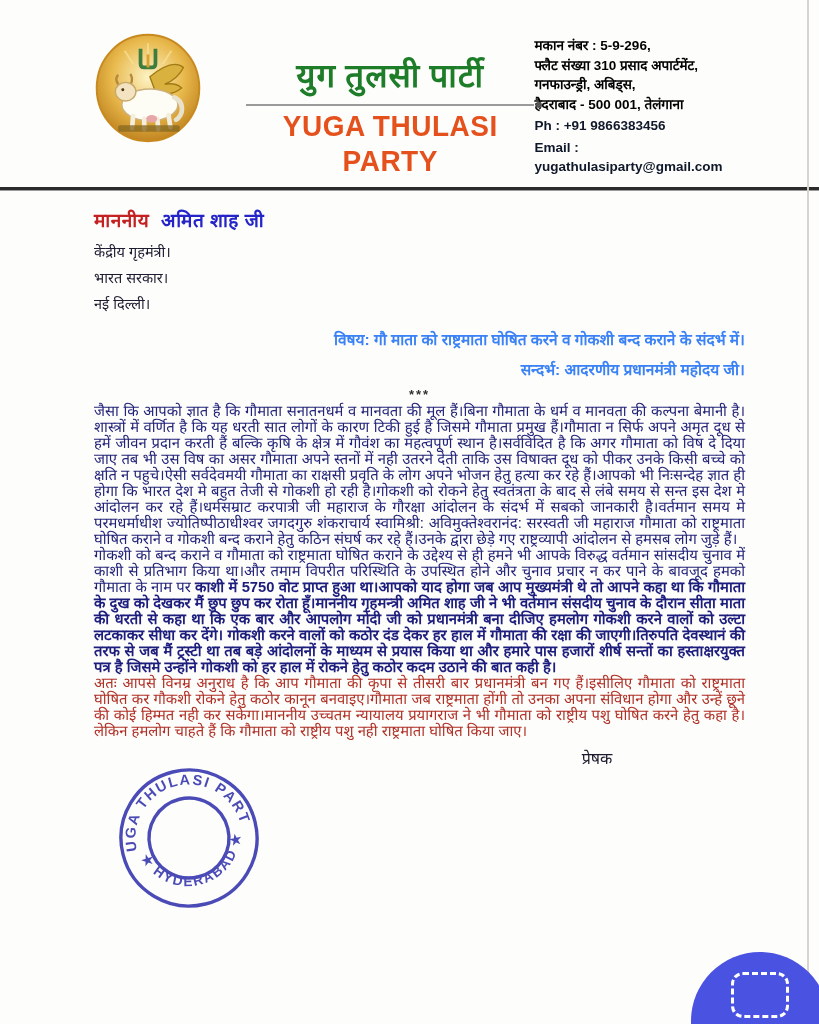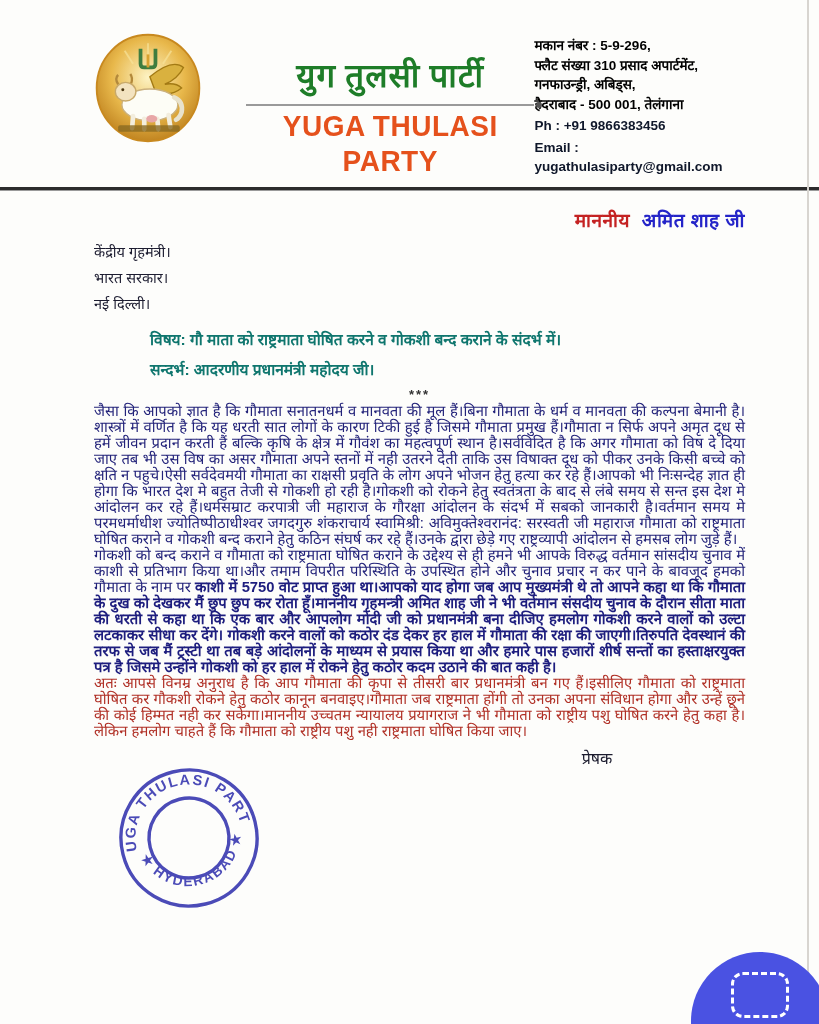--- a/index.html
+++ b/index.html
@@ -44,28 +44,28 @@
     font-family:"Liberation Sans", sans-serif;
   }
   .addr-line { color:#000000; }
   .contact-line { color:#0f172a; margin-top:2px; }
   .head-divider {
     margin-top:10px; height:4px;
     border-top:3px solid #2c2c2c; border-bottom:1px solid #9a9a9a;
   }
   
   .letter { padding:16px 74px 0 94px; }
-  .recipient-name { font-size:19px; font-weight:bold; letter-spacing:0.5px;text-align:right; }
+  .recipient-name { font-size:19px; font-weight:bold; letter-spacing:0.5px; }
   .recipient-name .hon { color:#c42222; }
   .recipient-name .who { color:#2424c8; margin-left:6px; }
   .recipient-lines { margin-top:6px; }
   .recipient-line {
     font-size:14.5px; font-weight:normal; color:#1c1c30; line-height:26px;
   }
-  .subject-block { margin:8px 0 0 56px; color:#0f766e; }
+  .subject-block { margin:8px 0 0 56px; color:#3b82f6;text-align:right; }
   .subject-line { font-size:15.5px; line-height:30px; font-weight:bold; }
   .subject-line .lbl { font-weight:bold; }
   .stars-sep {
     text-align:center; font-size:13px; font-weight:bold; color:#333;
     letter-spacing:2px; line-height:16px; margin-top:2px;
   }
   .para {
     font-size:14.8px; line-height:16px; text-align:justify;
     color:#23237a; font-weight:500;
   }

